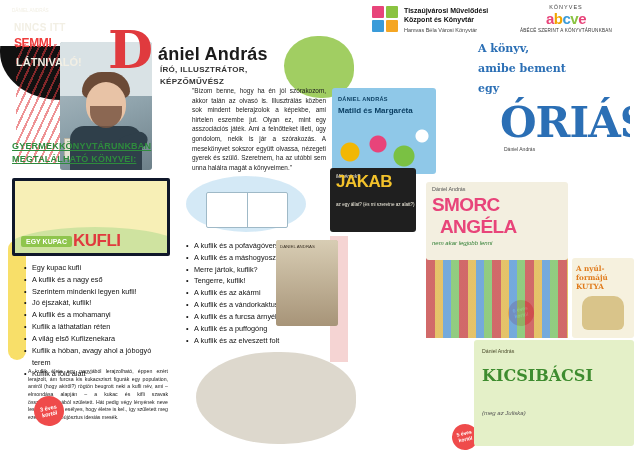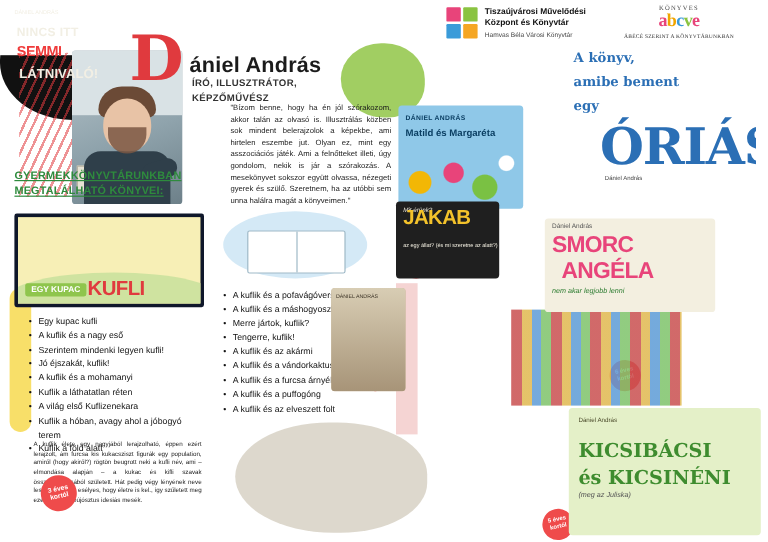--- a/index.html
+++ b/index.html
@@ -13,21 +13,21 @@
 
   
   .header{position:absolute;left:0;top:0;width:640px;height:46px;background:#fff;}
   .logo-block{position:absolute;left:372px;top:6px;display:flex;align-items:flex-start;gap:6px;}
   .logo-mark{width:26px;height:26px;display:grid;grid-template-columns:1fr 1fr;grid-template-rows:1fr 1fr;gap:2px;flex:none;}
   .logo-mark i{display:block;border-radius:1px;}
   .lm1{background:#e8447a}.lm2{background:#8ac341}.lm3{background:#3a9bd9}.lm4{background:#f5a623}
   .logo-text{font-size:6.5px;line-height:1.35;color:#111;}
   .logo-text b{font-size:7px;font-weight:bold;display:block;}
   .logo-text .sub{font-size:5.5px;color:#444;margin-top:2px;}
-  .kv-logo{position:absolute;left:520px;top:4px;text-align:center;font-family:Liberation Serif, serif;}
+  .kv-logo{position:absolute;left:520px;top:4px;text-align:center;}
   .kv-top{font-size:5.5px;letter-spacing:1px;color:#444;}
   .kv-word{font-size:15px;font-weight:bold;letter-spacing:-0.5px;}
   .kv-word span:nth-child(1){color:#e8447a}
   .kv-word span:nth-child(2){color:#f0a500}
   .kv-word span:nth-child(3){color:#3a9bd9}
   .kv-word span:nth-child(4){color:#8ac341}
   .kv-word span:nth-child(5){color:#e8447a}
   .kv-sub{font-size:4.6px;color:#333;letter-spacing:.2px;margin-top:1px;}
 
   
@@ -92,21 +92,21 @@
   .cov-orias .o2{top:28px;font-size:11px;}
   .cov-orias .o3{top:48px;font-size:11px;}
   .cov-orias .big{position:absolute;left:30px;top:64px;font-family:"DejaVu Serif",serif;font-size:42px;font-weight:bold;color:#2b6fb5;letter-spacing:-1px;}
   .cov-orias .author{position:absolute;left:34px;top:112px;font-size:5px;color:#444;}
 
   .cov-jakab{left:330px;top:168px;width:86px;height:64px;background:#1f1f1f;}
   .cov-jakab .small{position:absolute;left:6px;top:5px;font-size:5.2px;color:#f4f0e2;font-style:italic;}
   .cov-jakab .big{position:absolute;left:6px;top:4px;font-size:17px;font-weight:bold;color:#f3c22b;letter-spacing:-.5px;}
   .cov-jakab .sub{position:absolute;left:6px;top:34px;font-size:4.6px;color:#f4f0e2;}
 
-  .cov-smorc{left:426px;top:182px;width:142px;height:78px;background:#f3efe0;margin-left:28px;}
+  .cov-smorc{left:426px;top:182px;width:142px;height:78px;background:#f3efe0;}
   .cov-smorc .t-a{position:absolute;left:6px;top:4px;font-size:5.4px;color:#555;}
   .cov-smorc .t-b{position:absolute;left:6px;top:12px;font-size:19px;font-weight:bold;color:#e8447a;letter-spacing:-.6px;}
   .cov-smorc .t-c{position:absolute;left:14px;top:34px;font-size:19px;font-weight:bold;color:#e8447a;letter-spacing:-.6px;}
   .cov-smorc .t-d{position:absolute;left:6px;top:58px;font-size:6px;color:#2e7d32;font-style:italic;}
 
   .cov-kutya{left:572px;top:258px;width:62px;height:80px;background:#f6f1de;}
   .cov-kutya .kt{position:absolute;left:4px;top:6px;font-size:7.2px;font-weight:bold;color:#e07b1c;line-height:1.25;font-family:"DejaVu Serif",serif;}
   .cov-kutya .dog{position:absolute;left:10px;bottom:8px;width:42px;height:34px;background:#d9c48a;border-radius:10px 10px 6px 6px;}
 
   .cov-nincs{left:352px;top:262px;width:126px;height:100px;background:#111;border-radius:50% 46% 52% 48%;}
@@ -275,33 +275,36 @@
 
   <div class="art booksrow"></div>
 
   <div class="cover cov-smorc">
     <div class="t-a">Dániel András</div>
     <div class="t-b">SMORC</div>
     <div class="t-c">ANGÉLA</div>
     <div class="t-d">nem akar legjobb lenni</div>
   </div>
 
+  <div class="cover cov-kutya">
+    <div class="kt">A nyúl-formájú KUTYA</div>
+    <div class="dog"></div>
+  </div>
 
   <div class="cover cov-photo">
     <div class="p-top"></div>
     <div class="p-t">DÁNIEL ANDRÁS</div>
   </div>
 
   <div class="cov-nincs">
     <div class="auth">DÁNIEL ANDRÁS</div>
     <div class="n1">NINCS ITT</div>
     <div class="n2">SEMMI</div>
     <div class="n3">LÁTNIVALÓ!</div>
   </div>
 
   <div class="cover cov-kicsi">
     <div class="k1">Dániel András</div>
     <div class="k2">KICSIBÁCSI</div>
-    <div class="k3">és KICSINÉNI</div>
     <div class="k4">(meg az Juliska)</div>
   </div>
 
 </div>
 
 </body></html>

